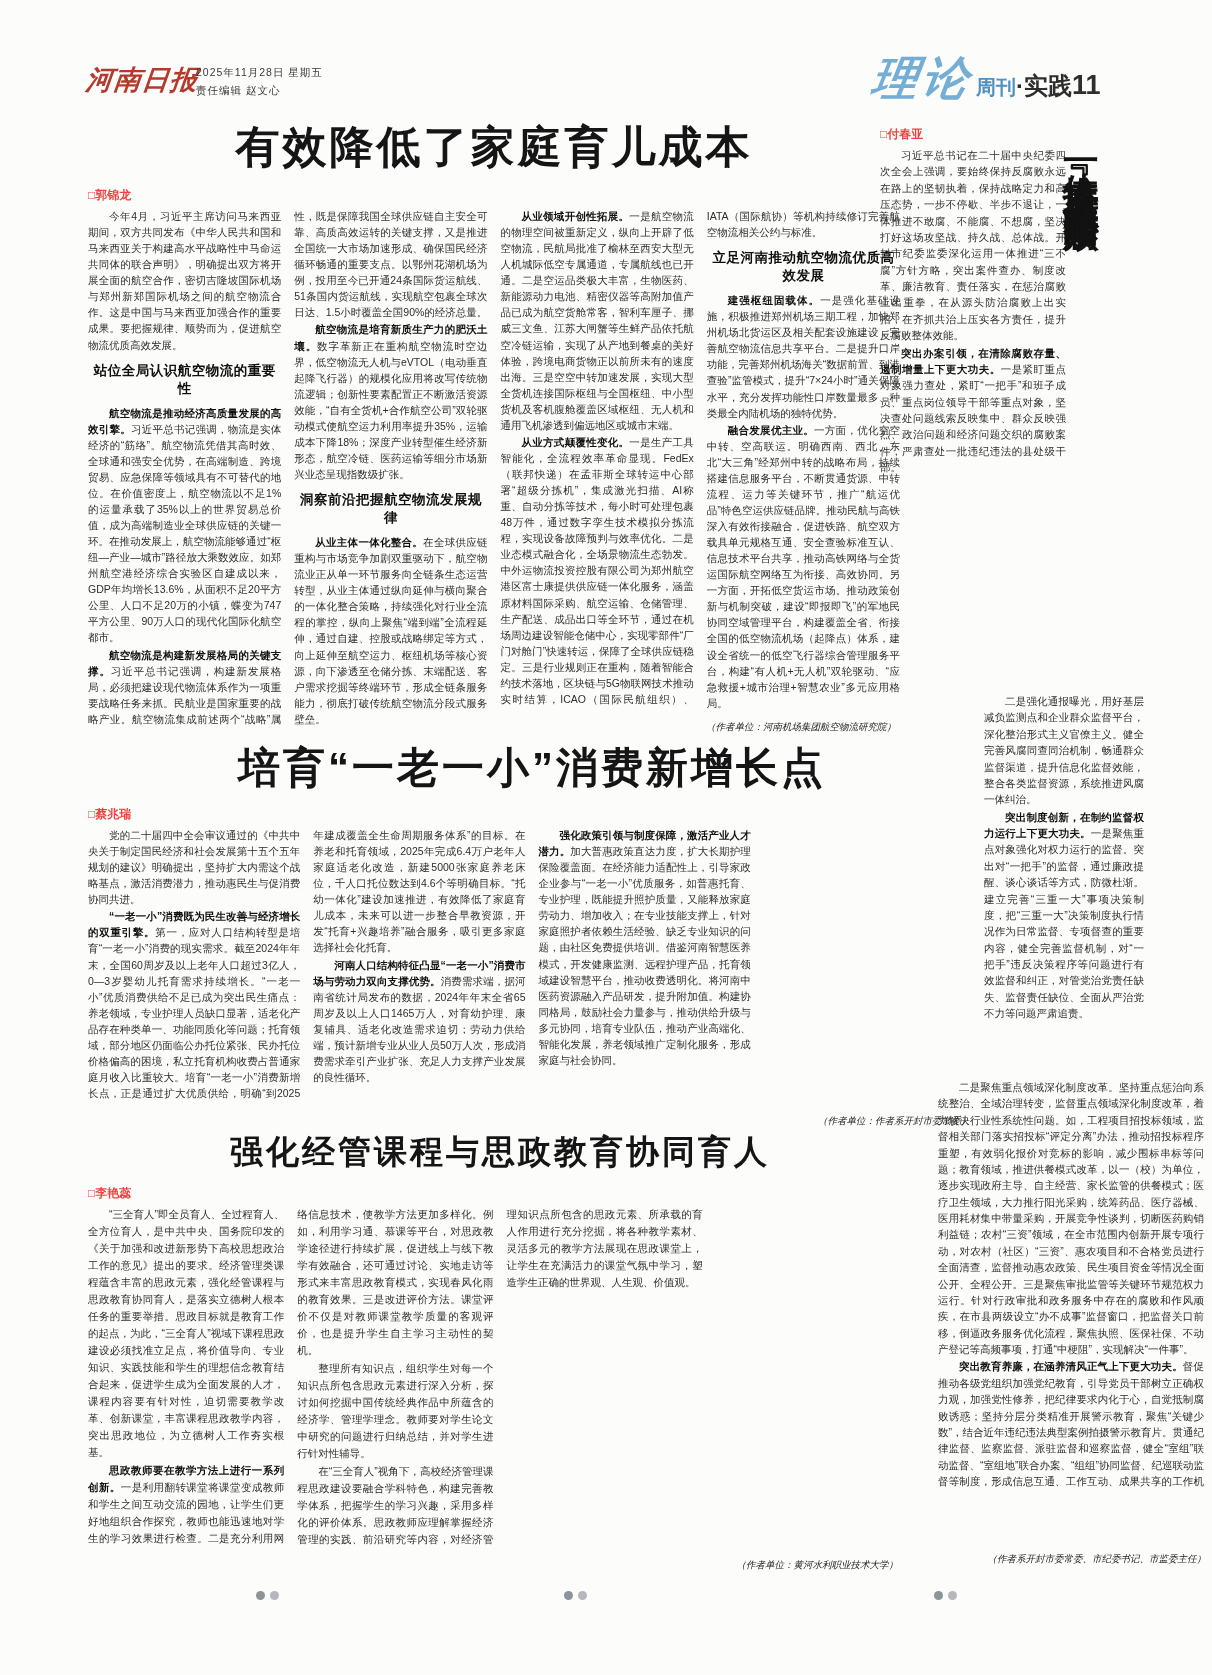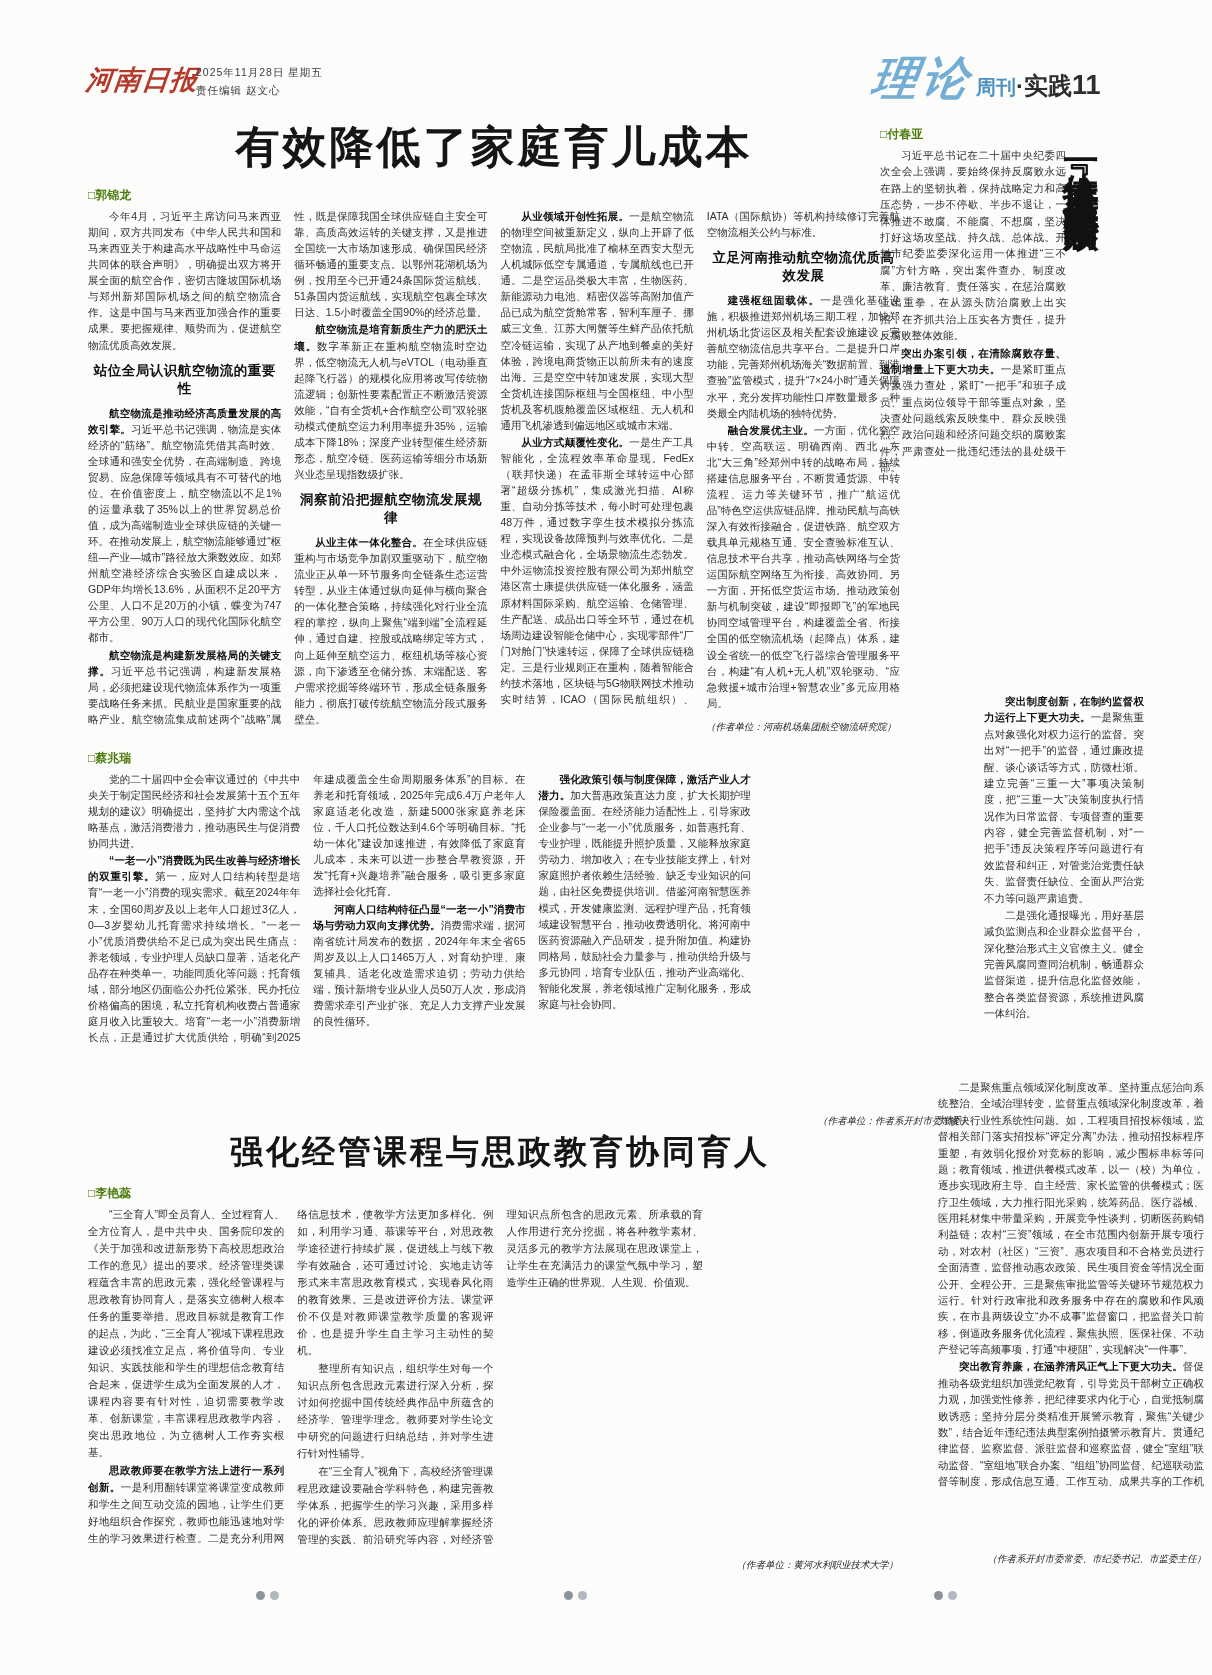--- a/index.html
+++ b/index.html
@@ -16,21 +16,21 @@
     font-size:27px; letter-spacing:1px; transform:skewX(-6deg);
   }
   .dateblock { position:absolute; left:196px; top:64px; font-size:10.5px; line-height:1.7; color:#3a3a3a; letter-spacing:1px; }
   .seclogo { position:absolute; left:872px; top:48px; width:330px; white-space:nowrap; }
   .seclogo .lw { font-family:"Liberation Serif", serif; font-style:italic; font-weight:bold; font-size:46px; letter-spacing:4px; transform:skewX(-8deg); display:inline-block; }
   .seclogo .zk { font-size:20px; font-weight:bold; margin-left:4px; }
   .seclogo .sj { font-size:24px; font-weight:bold; color:#2e2e2e; }
   .seclogo .pn { font-size:27px; font-weight:bold; color:#2e2e2e; }
   
   .headline { font-weight:bold; text-align:center; color:#151515; letter-spacing:3px; font-family:"Liberation Sans", sans-serif; }
-  .byline { font-size:12px; font-weight:bold; color:#4d7c0f; margin:10px 0 4px; }
+  .byline { font-size:12px; font-weight:bold; color:#ef4444; margin:10px 0 4px; }
   .cols { column-gap:13px; column-fill:auto; overflow:hidden; text-align:justify; }
   .cols p { font-size:10.5px; line-height:1.53; text-indent:2em; color:#2e2e2e; margin-bottom:1px; }
   .cols p b { font-weight:bold; color:#111; }
   .cols h3 { font-size:13.5px; font-weight:bold; color:#101010; text-align:center; margin:9px 0 7px; letter-spacing:0.5px; break-inside:avoid; }
   .attr { position:absolute; font-size:9.5px; color:#222; text-align:right;font-style:italic; }
   
   .art1 { position:absolute; left:88px; top:118px; width:812px; height:622px; }
   .art1 .headline { font-size:44px; }
   .art1 .cols { height:520px; column-count:4; }
   
@@ -96,32 +96,33 @@
     <div class="attr" style="right:4px; bottom:6px; width:230px;">（作者单位：河南机场集团航空物流研究院）</div>
   </div>
 
   <div class="art4">
     <div class="byline" style="margin-top:0;">□付春亚</div>
     <div class="stage s1">
         <p>习近平总书记在二十届中央纪委四次全会上强调，要始终保持反腐败永远在路上的坚韧执着，保持战略定力和高压态势，一步不停歇、半步不退让，一体推进不敢腐、不能腐、不想腐，坚决打好这场攻坚战、持久战、总体战。开封市纪委监委深化运用一体推进“三不腐”方针方略，突出案件查办、制度改革、廉洁教育、责任落实，在惩治腐败上出重拳，在从源头防治腐败上出实招，在齐抓共治上压实各方责任，提升反腐败整体效能。</p>
         <p><b>突出办案引领，在清除腐败存量、遏制增量上下更大功夫。</b>一是紧盯重点对象强力查处，紧盯“一把手”和班子成员、重点岗位领导干部等重点对象，坚决查处问题线索反映集中、群众反映强烈、政治问题和经济问题交织的腐败案件，严肃查处一批违纪违法的县处级干部。</p>
       </div>
     <div class="stage s2">
+        <p>二是强化通报曝光，用好基层减负监测点和企业群众监督平台，深化整治形式主义官僚主义。健全完善风腐同查同治机制，畅通群众监督渠道，提升信息化监督效能，整合各类监督资源，系统推进风腐一体纠治。</p>
         <p><b>突出制度创新，在制约监督权力运行上下更大功夫。</b>一是聚焦重点对象强化对权力运行的监督。突出对“一把手”的监督，通过廉政提醒、谈心谈话等方式，防微杜渐。建立完善“三重一大”事项决策制度，把“三重一大”决策制度执行情况作为日常监督、专项督查的重要内容，健全完善监督机制，对“一把手”违反决策程序等问题进行有效监督和纠正，对管党治党责任缺失、监督责任缺位、全面从严治党不力等问题严肃追责。</p>
-        <p>二是强化通报曝光，用好基层减负监测点和企业群众监督平台，深化整治形式主义官僚主义。健全完善风腐同查同治机制，畅通群众监督渠道，提升信息化监督效能，整合各类监督资源，系统推进风腐一体纠治。</p>
       </div>
     <div class="stage s3">
         <p>二是聚焦重点领域深化制度改革。坚持重点惩治向系统整治、全域治理转变，监督重点领域深化制度改革，着力解决行业性系统性问题。如，工程项目招投标领域，监督相关部门落实招投标“评定分离”办法，推动招投标程序重塑，有效弱化报价对竞标的影响，减少围标串标等问题；教育领域，推进供餐模式改革，以一（校）为单位，逐步实现政府主导、自主经营、家长监管的供餐模式；医疗卫生领域，大力推行阳光采购，统筹药品、医疗器械、医用耗材集中带量采购，开展竞争性谈判，切断医药购销利益链；农村“三资”领域，在全市范围内创新开展专项行动，对农村（社区）“三资”、惠农项目和不合格党员进行全面清查，监督推动惠农政策、民生项目资金等情况全面公开、全程公开。三是聚焦审批监管等关键环节规范权力运行。针对行政审批和政务服务中存在的腐败和作风顽疾，在市县两级设立“办不成事”监督窗口，把监督关口前移，倒逼政务服务优化流程，聚焦执照、医保社保、不动产登记等高频事项，打通“中梗阻”，实现解决“一件事”。</p>
         <p><b>突出教育养廉，在涵养清风正气上下更大功夫。</b>督促推动各级党组织加强党纪教育，引导党员干部树立正确权力观，加强党性修养，把纪律要求内化于心，自觉抵制腐败诱惑；坚持分层分类精准开展警示教育，聚焦“关键少数”，结合近年违纪违法典型案例拍摄警示教育片。贯通纪律监督、监察监督、派驻监督和巡察监督，健全“室组”联动监督、“室组地”联合办案、“组组”协同监督、纪巡联动监督等制度，形成信息互通、工作互动、成果共享的工作机制，形成监督合力，提升监督质效；督促职能部门加强对行业行风的监督，推动审计、公安、财政等部门发挥行业监督职能作用，建立会商研判、信息共享、线索移送等工作机制，形成“纪检监察+专业部门”联合监督模式，提升监督治理成效。</p>
       </div>
     <div class="attr" style="right:0; bottom:12px; width:266px;margin-top:20px;">（作者系开封市委常委、市纪委书记、市监委主任）</div>
   </div>
   <div class="vhead">一体推进『三不腐』从源头防治腐败</div>
 
   <div class="art2">
+    <div class="headline">培育“一老一小”消费新增长点</div>
     <div class="byline">□蔡兆瑞</div>
     <div class="cols">
         <p>党的二十届四中全会审议通过的《中共中央关于制定国民经济和社会发展第十五个五年规划的建议》明确提出，坚持扩大内需这个战略基点，激活消费潜力，推动惠民生与促消费协同共进。</p>
         <p><b>“一老一小”消费既为民生改善与经济增长的双重引擎。</b>第一，应对人口结构转型是培育“一老一小”消费的现实需求。截至2024年年末，全国60周岁及以上老年人口超过3亿人，0—3岁婴幼儿托育需求持续增长。“一老一小”优质消费供给不足已成为突出民生痛点：养老领域，专业护理人员缺口显著，适老化产品存在种类单一、功能同质化等问题；托育领域，部分地区仍面临公办托位紧张、民办托位价格偏高的困境，私立托育机构收费占普通家庭月收入比重较大。培育“一老一小”消费新增长点，正是通过扩大优质供给，明确“到2025年建成覆盖全生命周期服务体系”的目标。在养老和托育领域，2025年完成6.4万户老年人家庭适老化改造，新建5000张家庭养老床位，千人口托位数达到4.6个等明确目标。“托幼一体化”建设加速推进，有效降低了家庭育儿成本，未来可以进一步整合早教资源，开发“托育+兴趣培养”融合服务，吸引更多家庭选择社会化托育。</p>
         <p><b>河南人口结构特征凸显“一老一小”消费市场与劳动力双向支撑优势。</b>消费需求端，据河南省统计局发布的数据，2024年年末全省65周岁及以上人口1465万人，对育幼护理、康复辅具、适老化改造需求迫切；劳动力供给端，预计新增专业从业人员50万人次，形成消费需求牵引产业扩张、充足人力支撑产业发展的良性循环。</p>
         <p><b>强化政策引领与制度保障，激活产业人才潜力。</b>加大普惠政策直达力度，扩大长期护理保险覆盖面。在经济能力适配性上，引导家政企业参与“一老一小”优质服务，如普惠托育、专业护理，既能提升照护质量，又能释放家庭劳动力、增加收入；在专业技能支撑上，针对家庭照护者依赖生活经验、缺乏专业知识的问题，由社区免费提供培训。借鉴河南智慧医养模式，开发健康监测、远程护理产品，托育领域建设智慧平台，推动收费透明化。将河南中医药资源融入产品研发，提升附加值。构建协同格局，鼓励社会力量参与，推动供给升级与多元协同，培育专业队伍，推动产业高端化、智能化发展，养老领域推广定制化服务，形成家庭与社会协同。</p>
       </div>
     <div class="attr" style="right:6px; bottom:4px; width:220px;">（作者单位：作者系开封市委常委）</div>
   </div>
 

